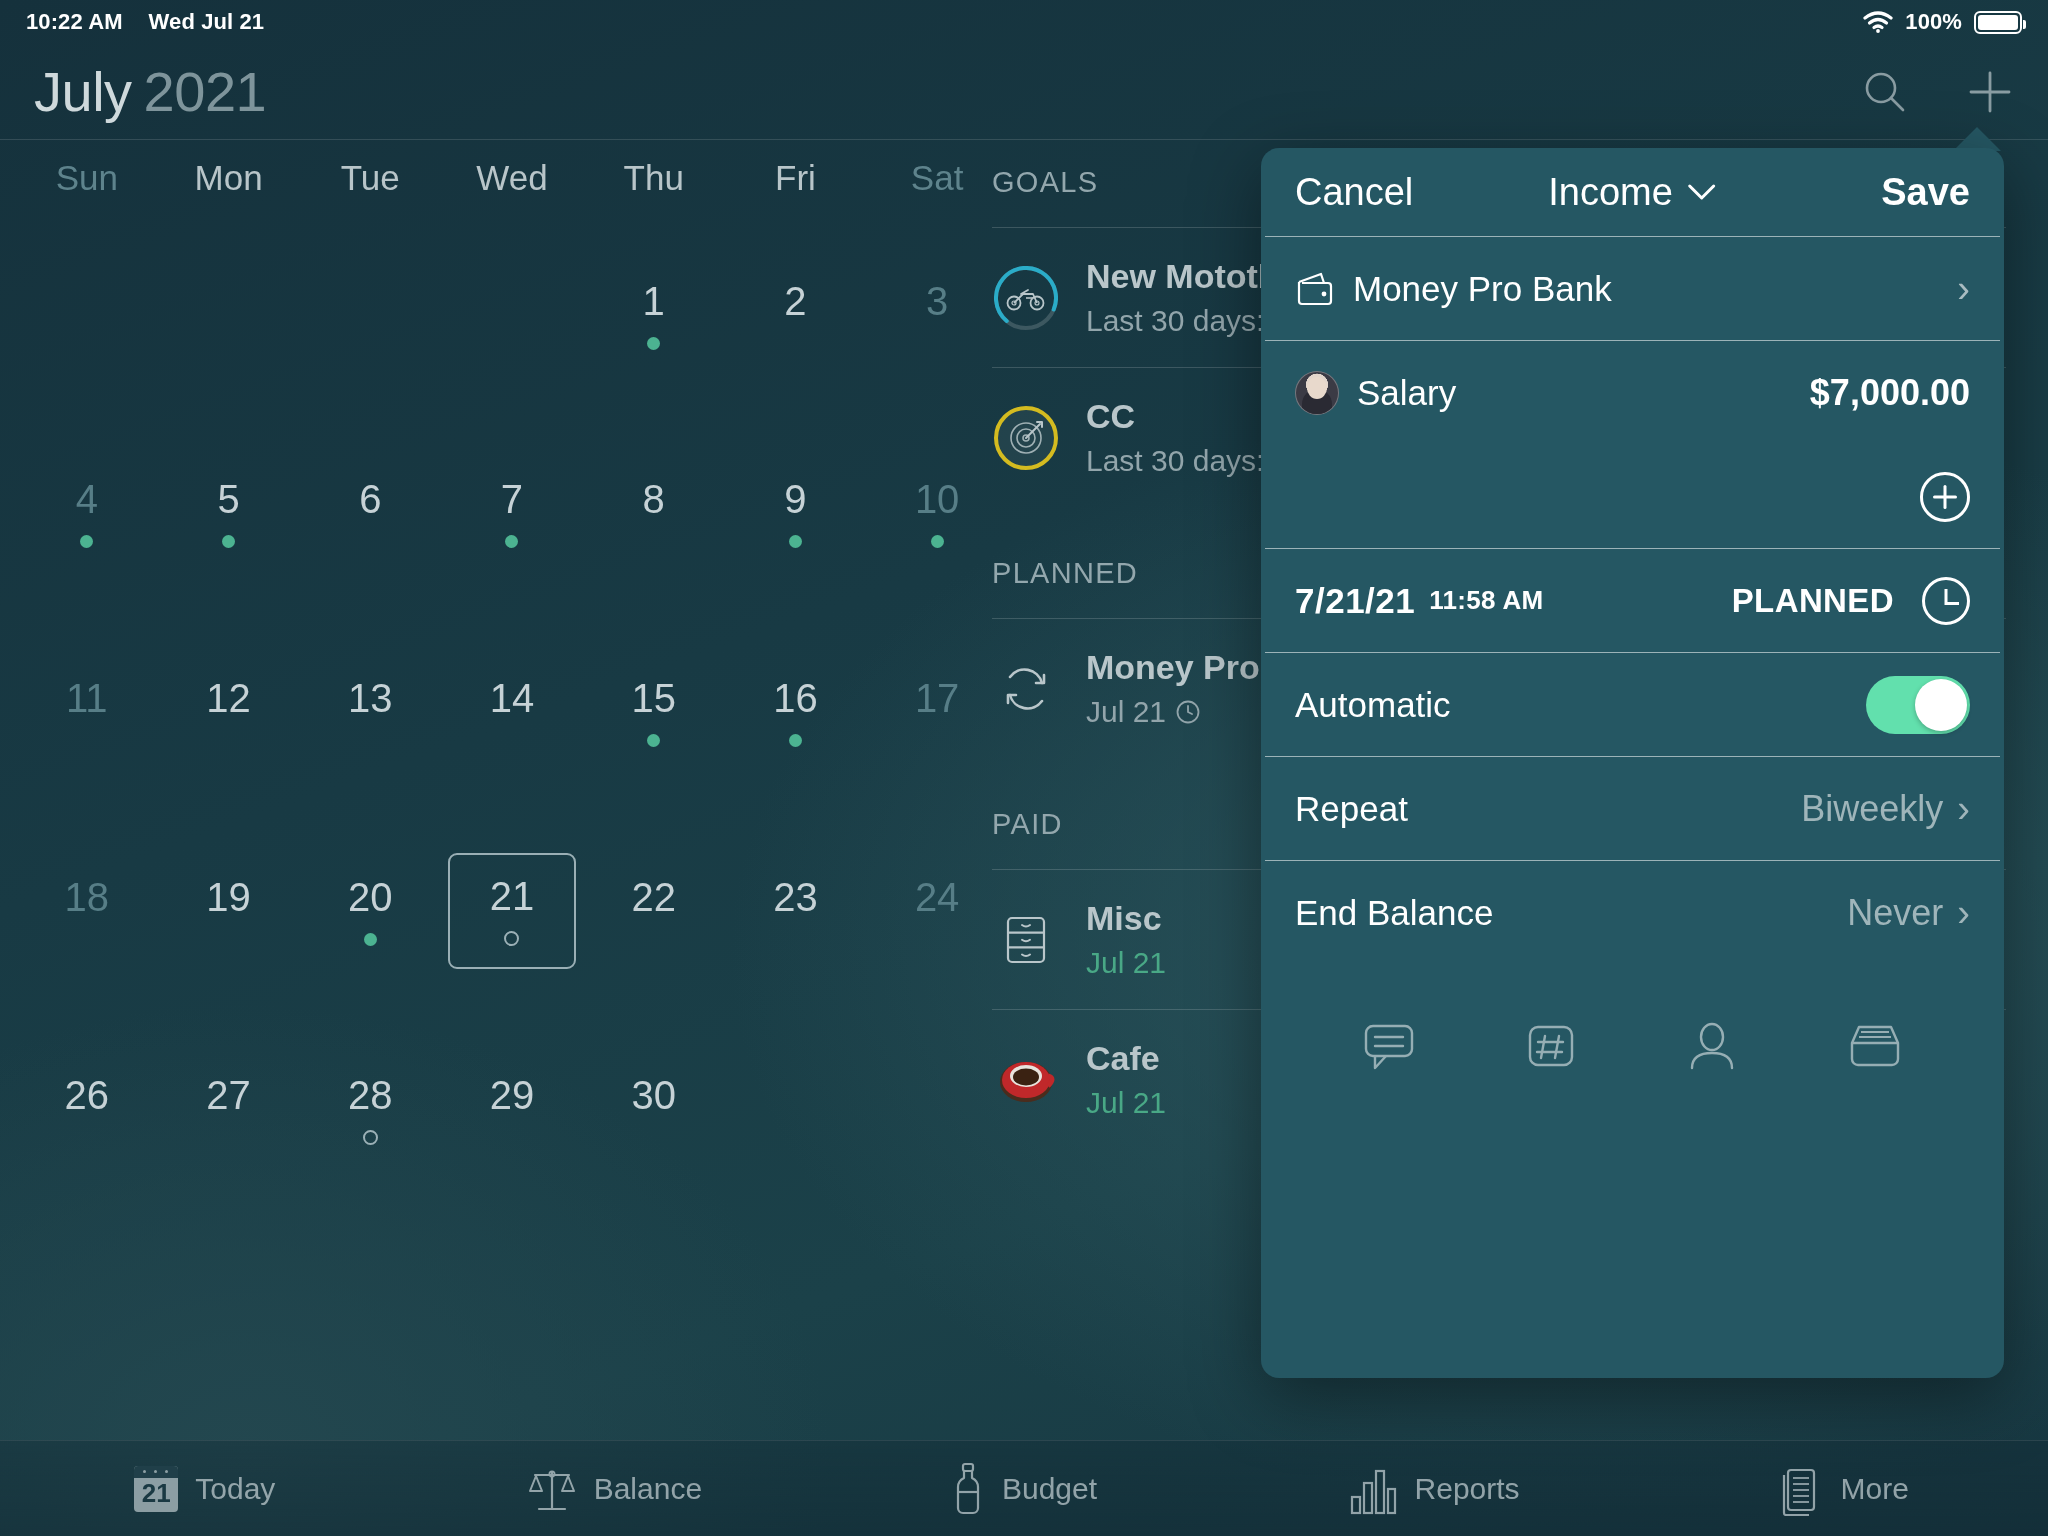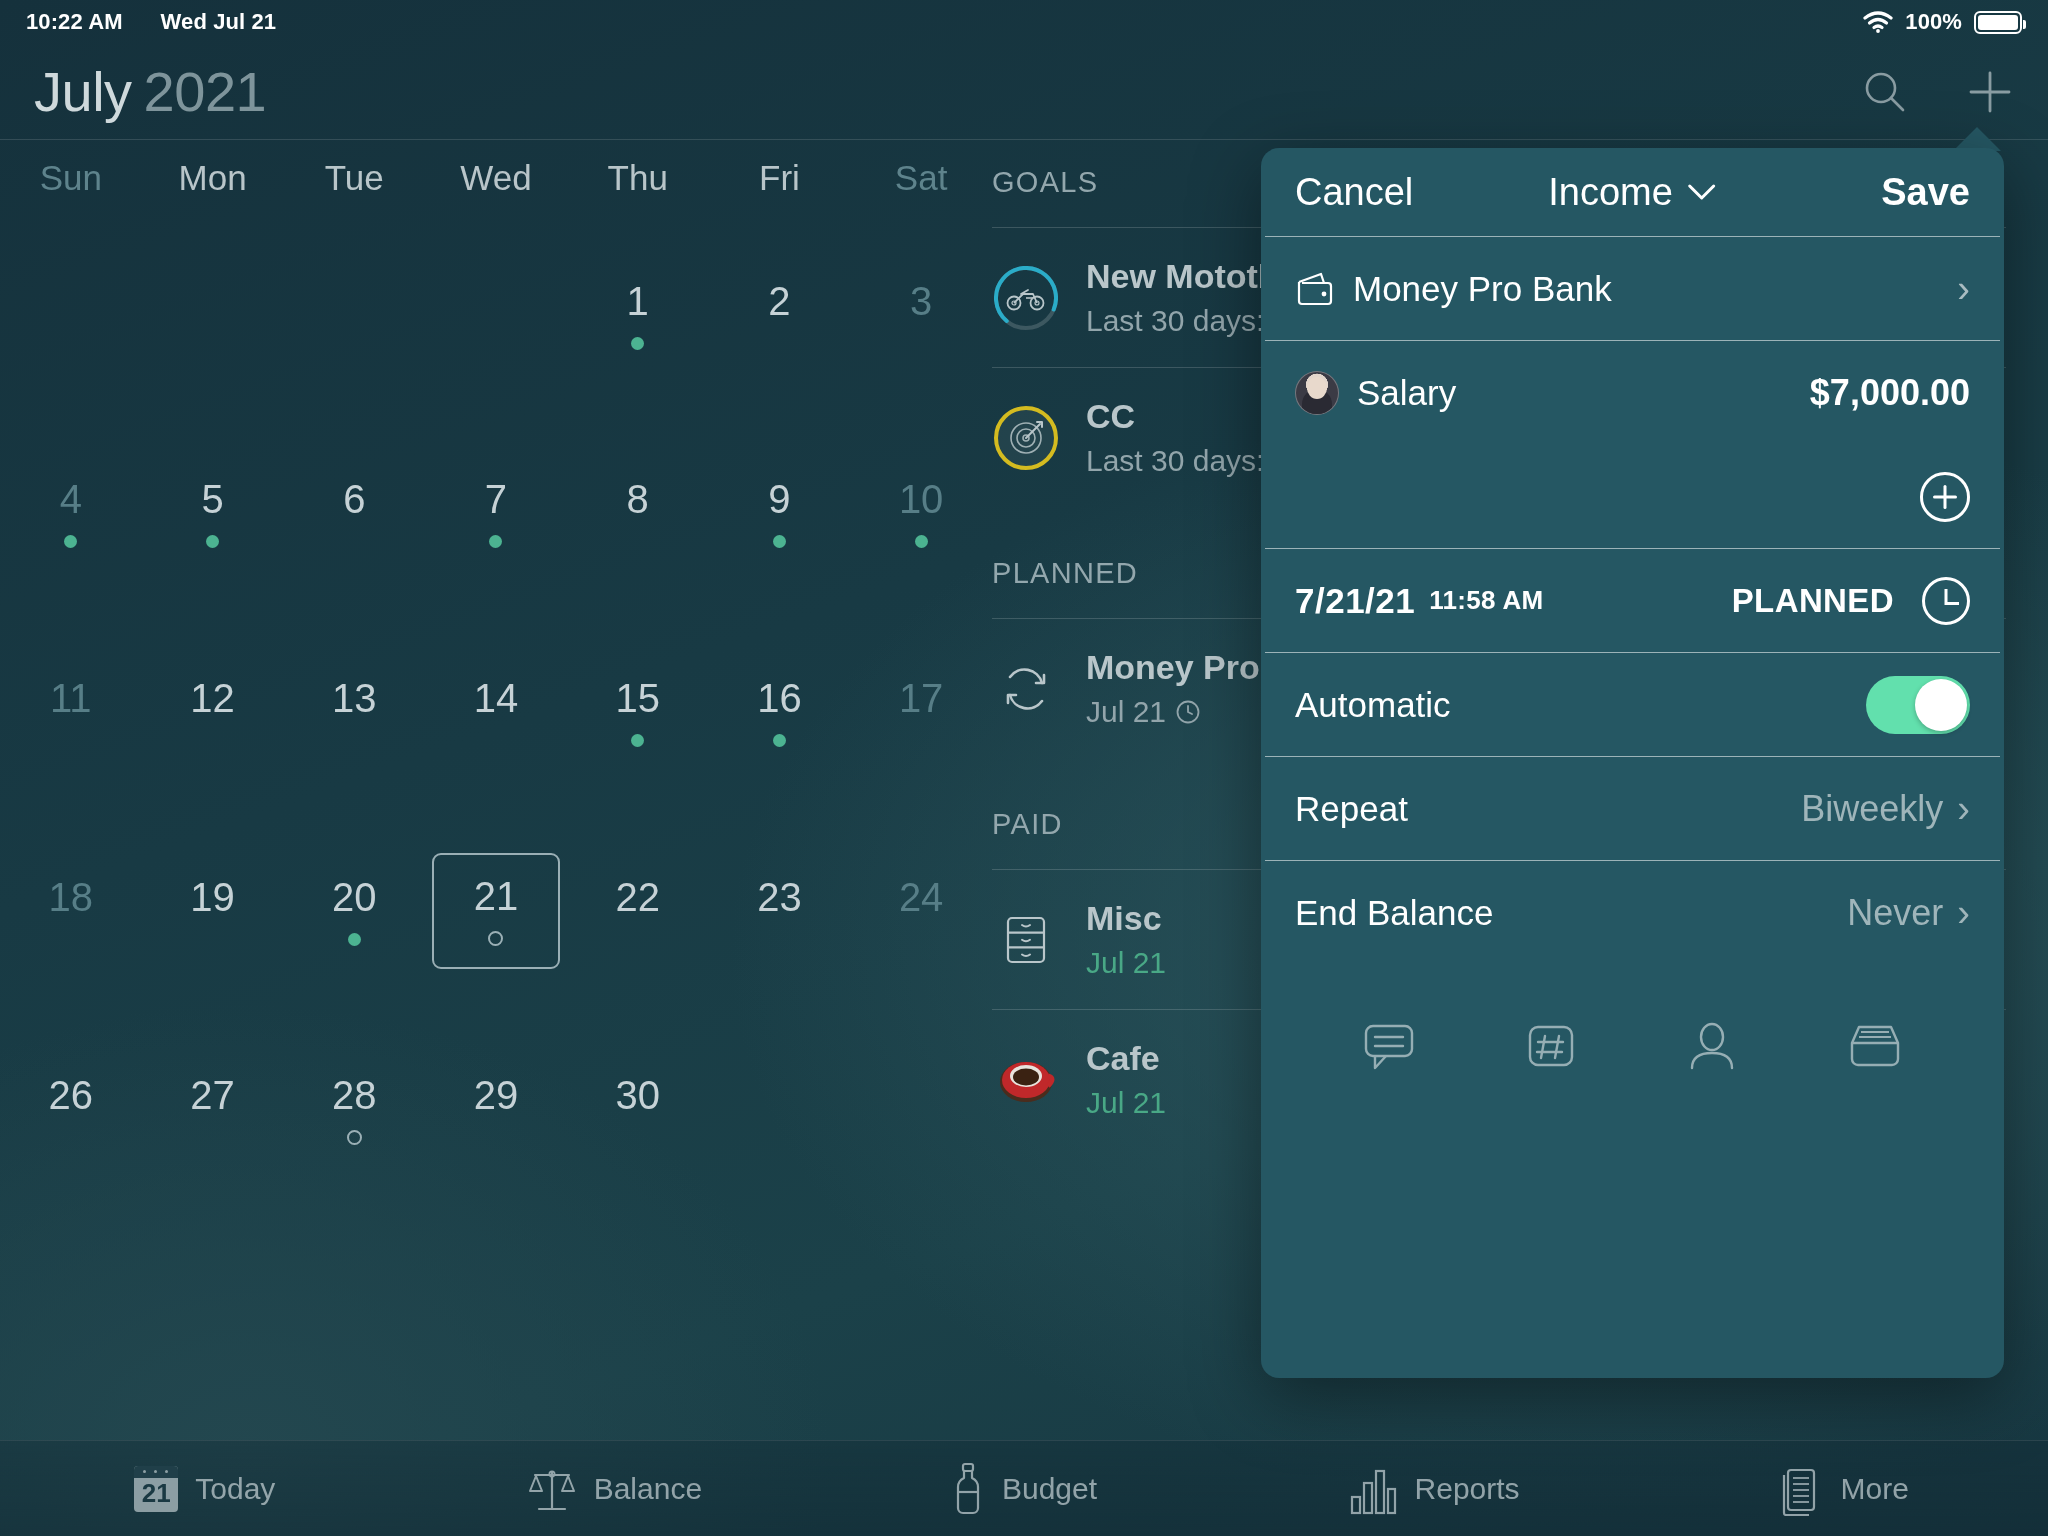--- a/index.html
+++ b/index.html
@@ -20,21 +20,21 @@
   }
 
   
   .statusbar {
     position: absolute; top: 0; left: 0; width: 2048px; height: 44px;
     display: flex; align-items: center;
     padding: 0 26px;
     color: #fff; font-size: 22px; font-weight: bold;
     letter-spacing: .1px;
   }
-  .sb-left { display: flex; align-items: center; gap: 38px; }
+  .sb-left { display: flex; align-items: center; gap: 26px; }
   .sb-right { margin-left: auto; display: flex; align-items: center; gap: 12px; }
   .wifi-icon { display:inline-block; width: 30px; height: 22px; position: relative; }
   .battery {
     width: 48px; height: 23px; border: 2.5px solid #fff; border-radius: 6px;
     position: relative; display:inline-block;
   }
   .battery::after {
     content:""; position:absolute; right:-6px; top:7px; width:3.5px; height:9px;
     background:#fff; border-radius:0 2px 2px 0;
   }
@@ -46,21 +46,21 @@
     display: flex; align-items: center; padding: 0 34px;
     border-bottom: 1px solid rgba(255,255,255,.13);
   }
   .title { font-size: 56px; font-weight: 300; color: #cfd9dc; letter-spacing: -.5px;}
   .title .year { color: #7e949b; margin-left: 12px; }
   .hdr-actions { margin-left: auto; display: flex; align-items: center; gap: 58px; }
   .icon-btn { opacity: .62; }
 
   
   .calendar {
-    position: absolute; top: 140px; left: 0; width: 992px; height: 1300px;
+    position: absolute; top: 140px; left: 16px; width: 992px; height: 1300px;
     padding: 0;
   }
   .dow-row { display: grid; grid-template-columns: repeat(7, 1fr); height: 76px; align-items: center; }
   .dow {
     text-align: center; font-size: 35px; font-weight: 300; color: #b8c5c9;
   }
   .dow.dim { color: #5e838c; }
   .weeks { display: grid; grid-template-rows: repeat(6, 1fr); height: 1192px; }
   .week { display: grid; grid-template-columns: repeat(7, 1fr); }
   .cell {

